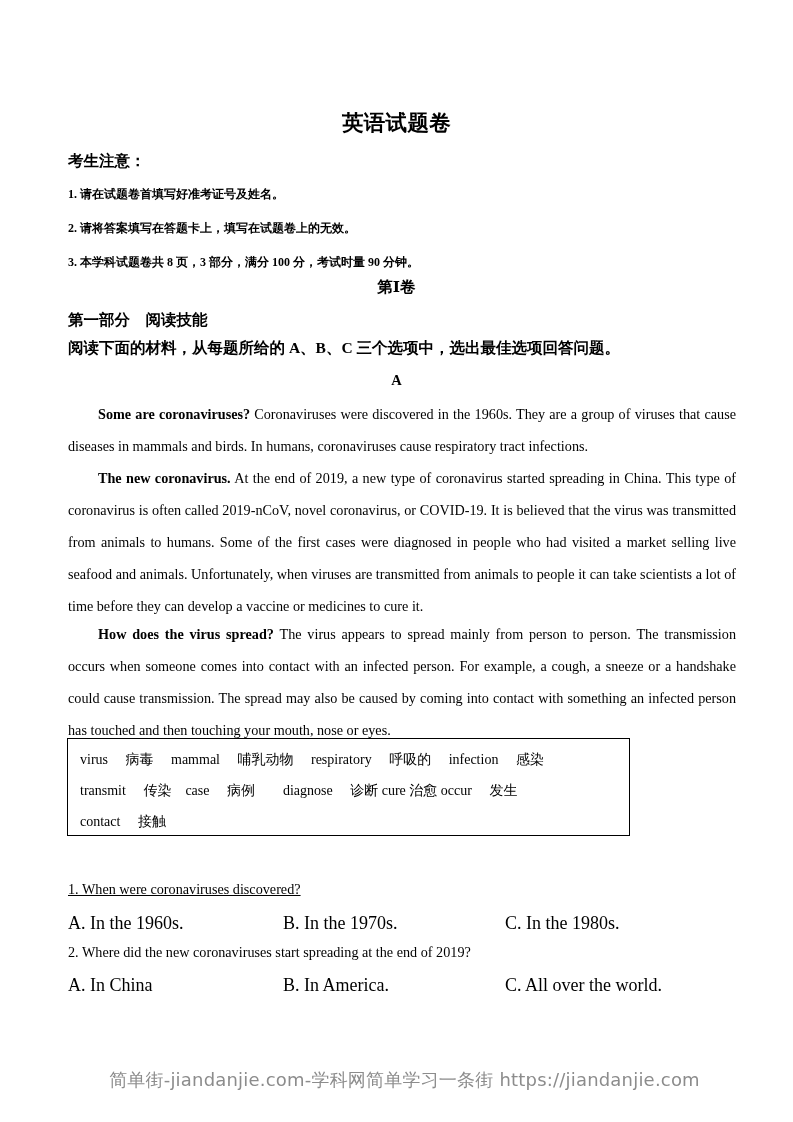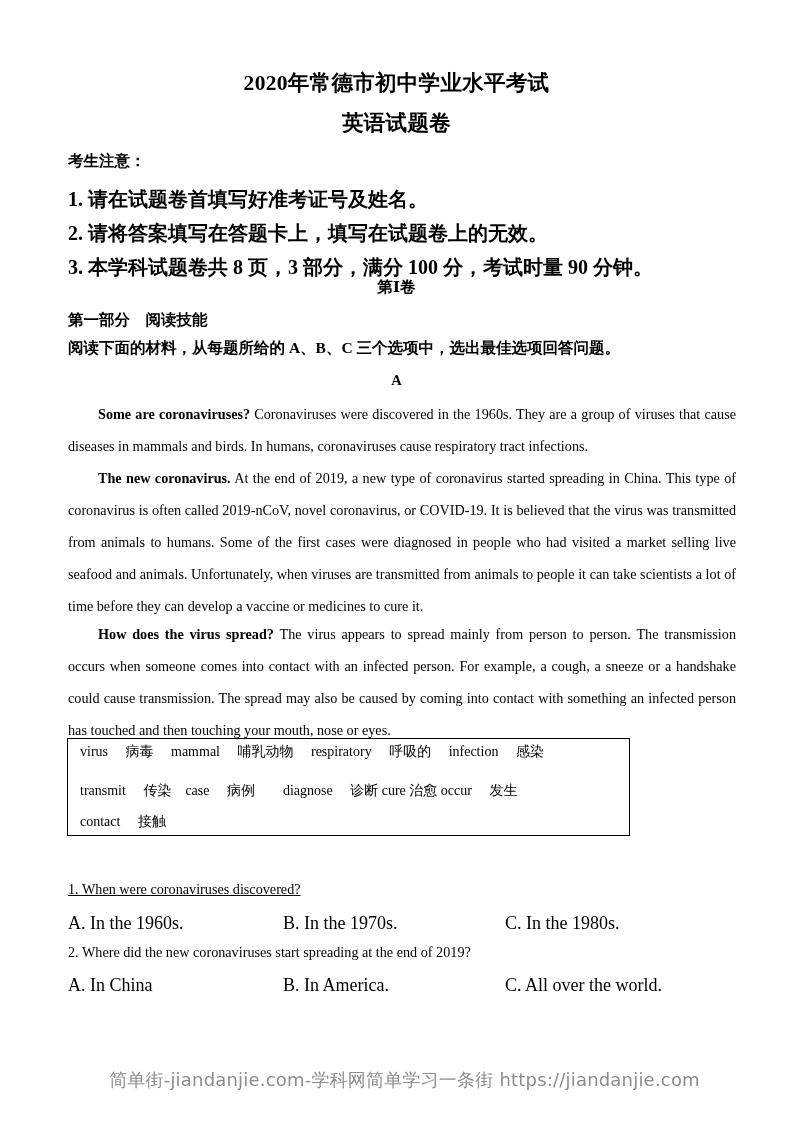--- a/index.html
+++ b/index.html
@@ -40,21 +40,21 @@
   .notice-heading {
     position: absolute;
     left: 68px;
     font-weight: bold;
     font-size: 15.5px;
   }
   .notice-item {
     position: absolute;
     left: 68px;
     font-weight: bold;
-    font-size: 20px;
+    font-size: 12px;
     white-space: nowrap;
   }
 
   
   .juan-label {
     position: absolute;
     left: 0;
     width: 793px;
     text-align: center;
     font-weight: bold;
@@ -105,21 +105,21 @@
     height: 98px;
     border: 1.4px solid #000000;
     box-sizing: border-box;
   }
   .vocab-line {
     position: absolute;
     left: 12px;
     font-size: 14px;
     white-space: nowrap;
   }
-  #vocab-line-0 { top: 4px; }
+  #vocab-line-0 { top: 12px; }
   #vocab-line-1 { top: 43px; }
   #vocab-line-2 { top: 74px; }
 
   
   .question-stem {
     position: absolute;
     left: 68px;
     font-size: 14.2px;
     white-space: nowrap;
   }
@@ -151,21 +151,20 @@
     color: #8c8c8c;
     letter-spacing: 0.2px;
     margin-left: 8px;
   }
 </style>
 </head>
 <body>
 
 <div class="page">
 
-  <div class="doc-title" id="title-main">2020年常德市初中学业水平考试</div>
   <div class="doc-title" id="title-sub">英语试题卷</div>
 
   <div class="notice-heading" style="top:151px;">考生注意：</div>
   <div class="notice-item" style="top:186px;">1. 请在试题卷首填写好准考证号及姓名。</div>
   <div class="notice-item" style="top:220px;">2. 请将答案填写在答题卡上，填写在试题卷上的无效。</div>
   <div class="notice-item" style="top:254px;">3. 本学科试题卷共 8 页，3 部分，满分 100 分，考试时量 90 分钟。</div>
 
   <div class="juan-label" style="top:277px;">第Ⅰ卷</div>
   <div class="part-label" style="top:310px;">第一部分　阅读技能</div>
   <div class="part-directions" style="top:338px;">阅读下面的材料，从每题所给的 A、B、C 三个选项中，选出最佳选项回答问题。</div>

